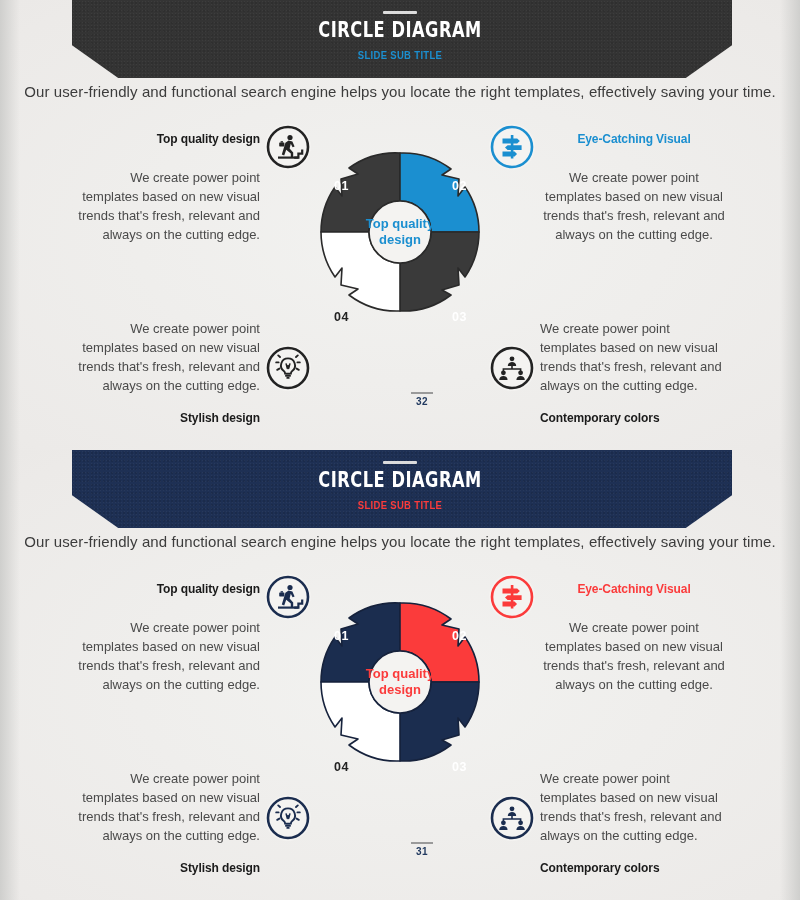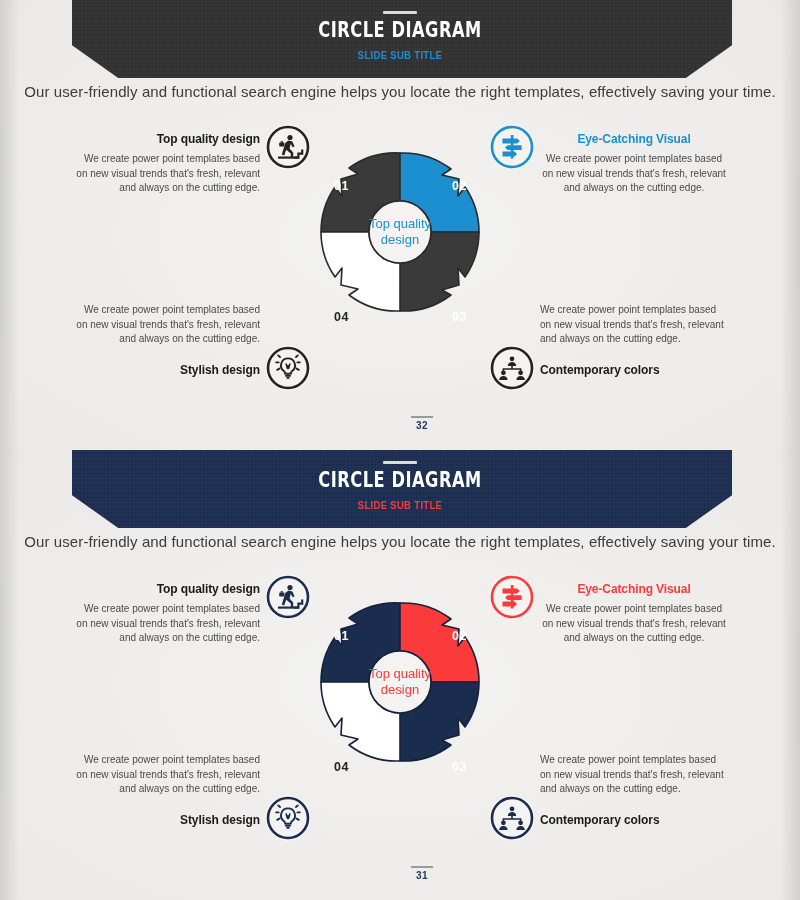--- a/index.html
+++ b/index.html
@@ -68,21 +68,21 @@
     position: absolute; top: 83px; left: 0; width: 800px; text-align: center;
     font-size: 15px; color: #3c3c3c; letter-spacing: .1px;
   }
 
   
   .tblock { position: absolute; width: 188px; }
   .tblock .head { font-size: 12px; font-weight: bold; color: #1a1a1a; letter-spacing: -.1px; }
   .tblock .head.accent-blue { color: #1b8fd0; }
   .tblock .head.accent-red  { color: #fb3b3b; }
   .tblock .body {
-    margin-top: 6px; font-size: 10px; line-height: 1.45; color: #4a4a4a;
+    margin-top: 23px; font-size: 13px; line-height: 1.45; color: #4a4a4a;
   }
   .tl { left: 72px;  top: 132px; text-align: right; }
   .tr { left: 540px; top: 132px; text-align: center; }
   .bl { left: 72px;  top: 297px; text-align: right; }
   .br { left: 540px; top: 297px; text-align: left; }
   .bl .head, .br .head { margin-top: 16px; }
 
   
   .badge {
     position: absolute; width: 46px; height: 46px; border-radius: 50%;
@@ -94,37 +94,37 @@
   .b-tr { left: 489px; top: 124px; }
   .b-bl { left: 265px; top: 345px; }
   .b-br { left: 489px; top: 345px; }
 
   
   .wheel { position: absolute; left: 311px; top: 143px; width: 178px; height: 178px; z-index: 2; }
   .wheel svg { display: block; overflow: visible; }
   .wheel-center {
     position: absolute; left: 0; top: 0; width: 178px; height: 178px;
     display: flex; flex-direction: column; align-items: center; justify-content: center;
-    font-size: 13px; font-weight: normal; line-height: 1.25; text-align: center;
+    font-size: 13px; font-weight: bold; line-height: 1.25; text-align: center;
     pointer-events: none;
   }
   .s1 .wheel-center { color: #1b8fd0; }
   .s2 .wheel-center { color: #fb3b3b; }
 
   .segnum {
     position: absolute; font-size: 12.5px; font-weight: bold; letter-spacing: .5px;
     z-index: 3; pointer-events: none;
   }
   .n01 { left: 334px; top: 179px; color: #ffffff; }
   .n02 { left: 452px; top: 179px; color: #ffffff; }
   .n03 { left: 452px; top: 310px; color: #ffffff; }
   .n04 { left: 334px; top: 310px; color: #232323; }
 
   
-  .pagebox { position: absolute; left: 0; width: 800px; top: 416px; text-align: center; padding-left: 44px; }
+  .pagebox { position: absolute; left: 0; width: 800px; top: 392px; text-align: center; padding-left: 44px; }
   .pagebox .rule { width: 22px; height: 2px; background: #9a9a9a; margin: 0 auto 2px; }
   .pagebox .num { font-size: 10px; font-weight: bold; color: #223a60; letter-spacing: .5px; }
 </style>
 </head>
 <body>
 
 <div class="deck">
 
   <section class="slide s1">
 

